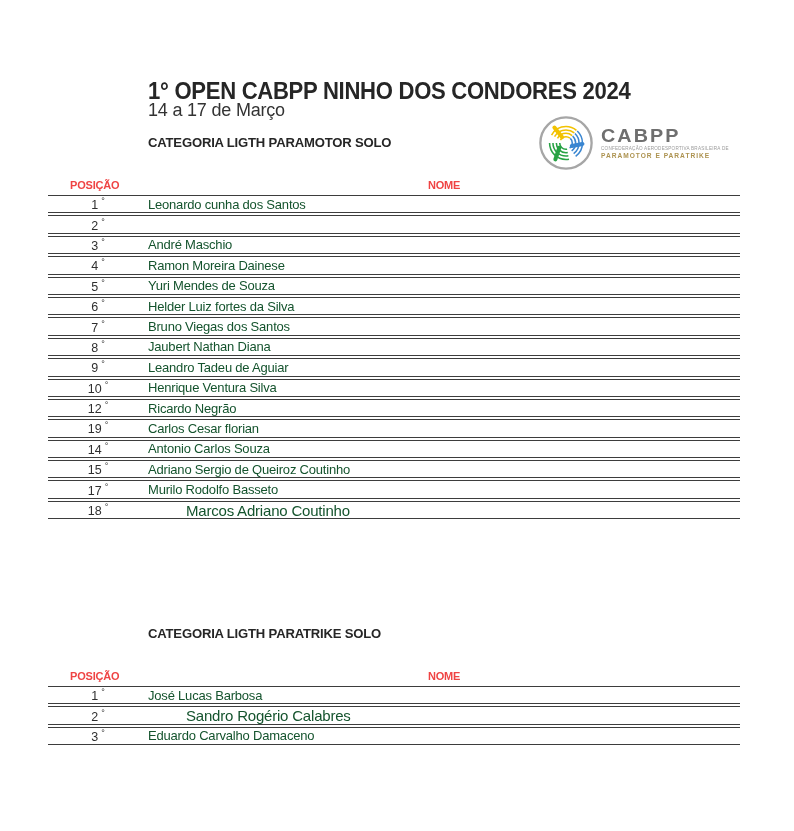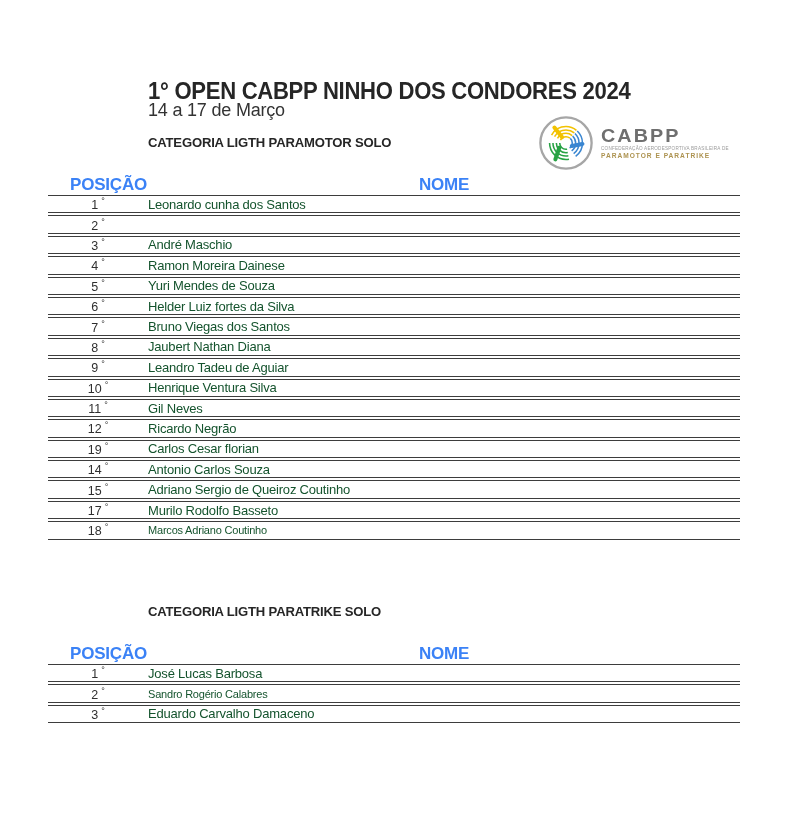--- a/index.html
+++ b/index.html
@@ -36,45 +36,45 @@
     font-size:4.6px; color:#9a9a9a; letter-spacing:.25px;
     margin-top:1.5px; white-space:nowrap;
   }
   .logo-tagline {
     font-size:6.6px; font-weight:700; color:#AD9350;
     letter-spacing:1px; margin-top:1px; white-space:nowrap;
   }
   
   .section { position:absolute; left:48px; width:692px; }
   .section:nth-child(1) { top:136px; }
-  .section:nth-child(2) { top:605px; }
+  .section:nth-child(2) { top:627px; }
   .category {
     margin:0 0 0 100px; font-size:13.5px; font-weight:700;
     color:#262626; letter-spacing:-0.2px; line-height:14px;
     transform:scaleX(.97); transform-origin:0 0; white-space:nowrap;
   }
   .table { margin-top:25px; }
   .thead {
     display:flex; align-items:center; height:20px;
-    font-weight:700; font-size:17px; color:#3b82f6;
+    font-weight:700; font-size:11px; color:#ef4444;
   }
   .th.pos { width:100px; padding-left:22px; box-sizing:border-box; letter-spacing:-0.2px; }
   .th.name { flex:1; text-align:center; letter-spacing:-0.2px; }
   .row {
     display:flex; align-items:center; height:16.4px;
     border-top:1px solid #3d3d3d; border-bottom:1px solid #3d3d3d;
     margin-bottom:2px;
   }
   .cell.pos {
     width:100px; text-align:center; font-size:12.5px; color:#2f2f2f;
     box-sizing:border-box;
   }
   .ord { font-size:9px; vertical-align:5px; margin-left:3px; }
   .cell.name { flex:1; font-size:13px; color:#14532d; letter-spacing:-0.2px; }
-  .cell.name.small { font-size:11px; }
+  .cell.name.small { font-size:15px;margin-left:38px; }
 </style>
 </head>
 <body>
 
 <h1 class="title">1° OPEN CABPP NINHO DOS CONDORES 2024</h1>
 <div class="subtitle">14 a 17 de Março</div>
 
 <div class="logo">
   <svg viewBox="-30 -30 60 60" aria-hidden="true">
     <circle r="26.5" fill="#ffffff" stroke="#A6A6A6" stroke-width="2.4"></circle>
@@ -161,24 +161,20 @@
   <div class="row">
     <div class="cell pos"><span class="num">9</span><span class="ord">°</span></div>
     <div class="cell name">Leandro Tadeu de Aguiar</div>
   </div>
 
   <div class="row">
     <div class="cell pos"><span class="num">10</span><span class="ord">°</span></div>
     <div class="cell name">Henrique Ventura Silva</div>
   </div>
 
-  <div class="row">
-    <div class="cell pos"><span class="num">11</span><span class="ord">°</span></div>
-    <div class="cell name">Gil Neves</div>
-  </div>
 
   <div class="row">
     <div class="cell pos"><span class="num">12</span><span class="ord">°</span></div>
     <div class="cell name">Ricardo Negrão</div>
   </div>
 
   <div class="row">
     <div class="cell pos"><span class="num">19</span><span class="ord">°</span></div>
     <div class="cell name">Carlos Cesar florian</div>
   </div>

